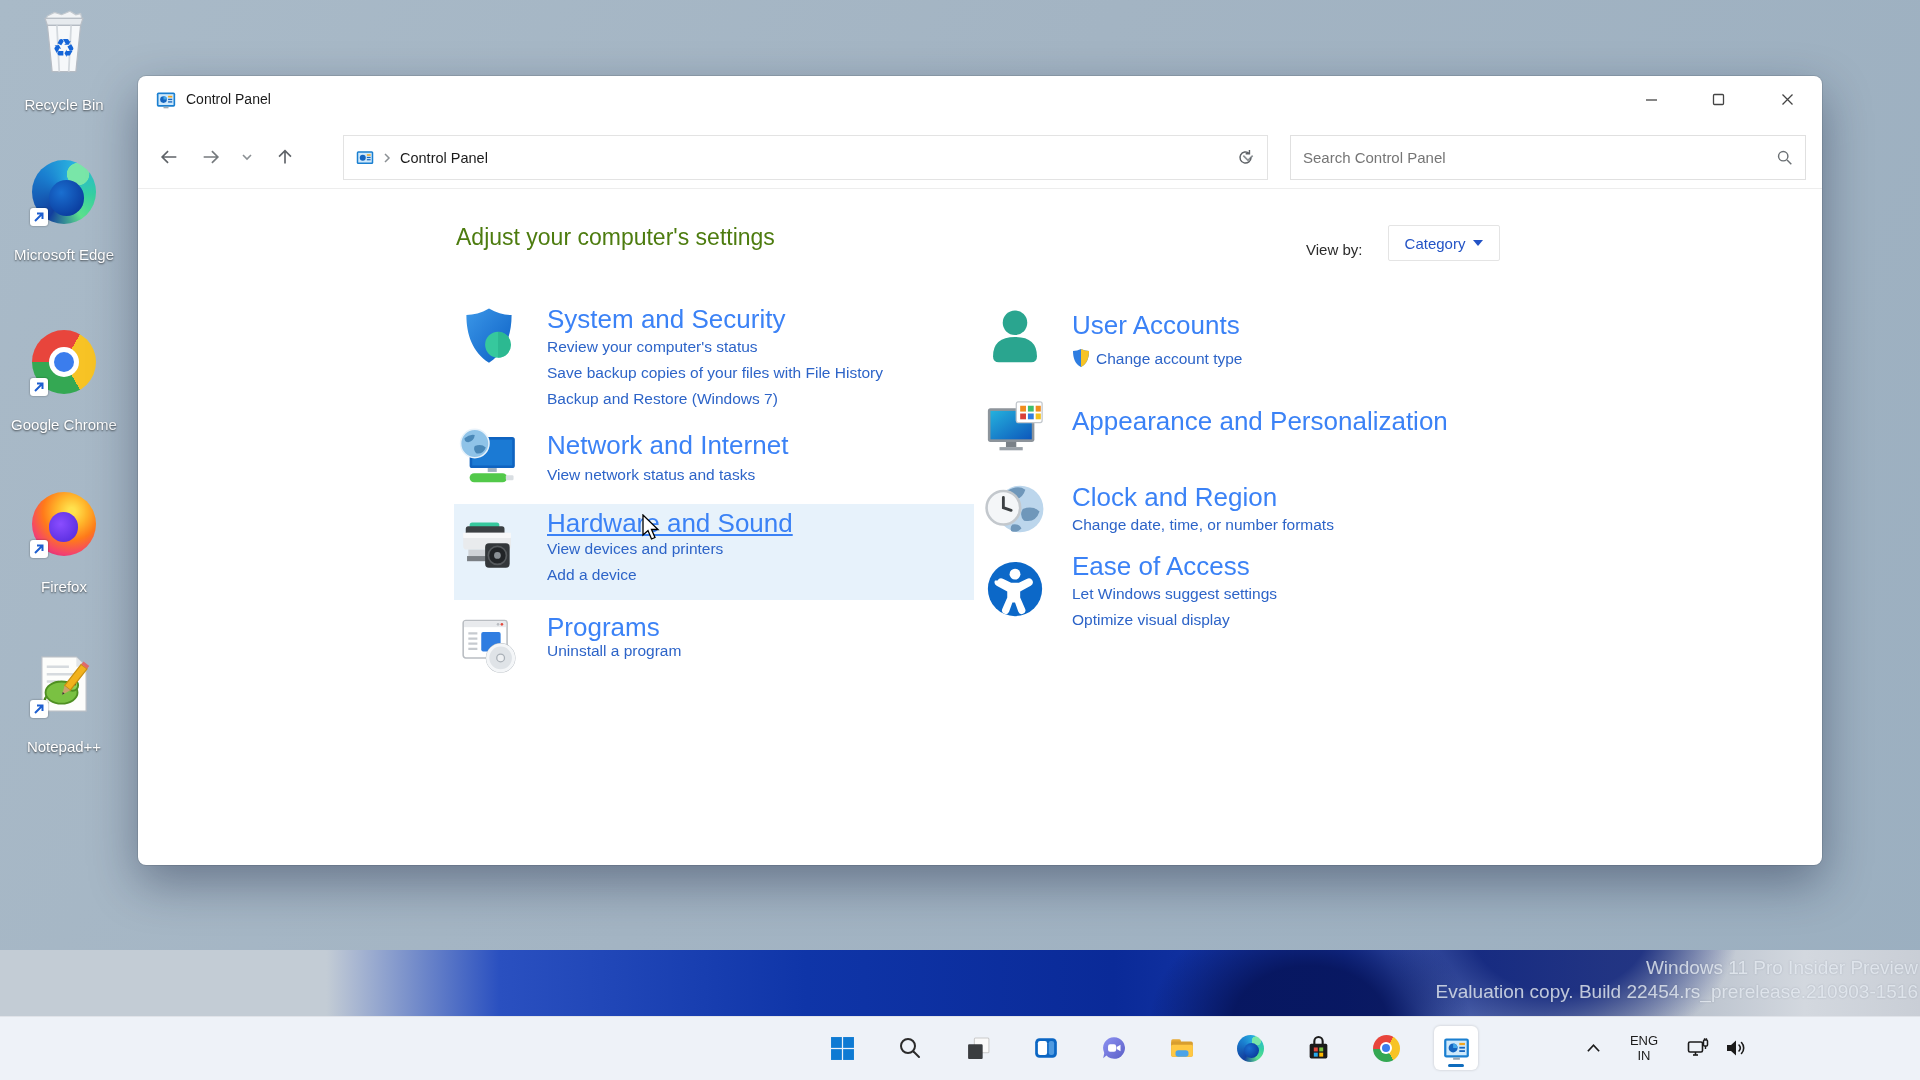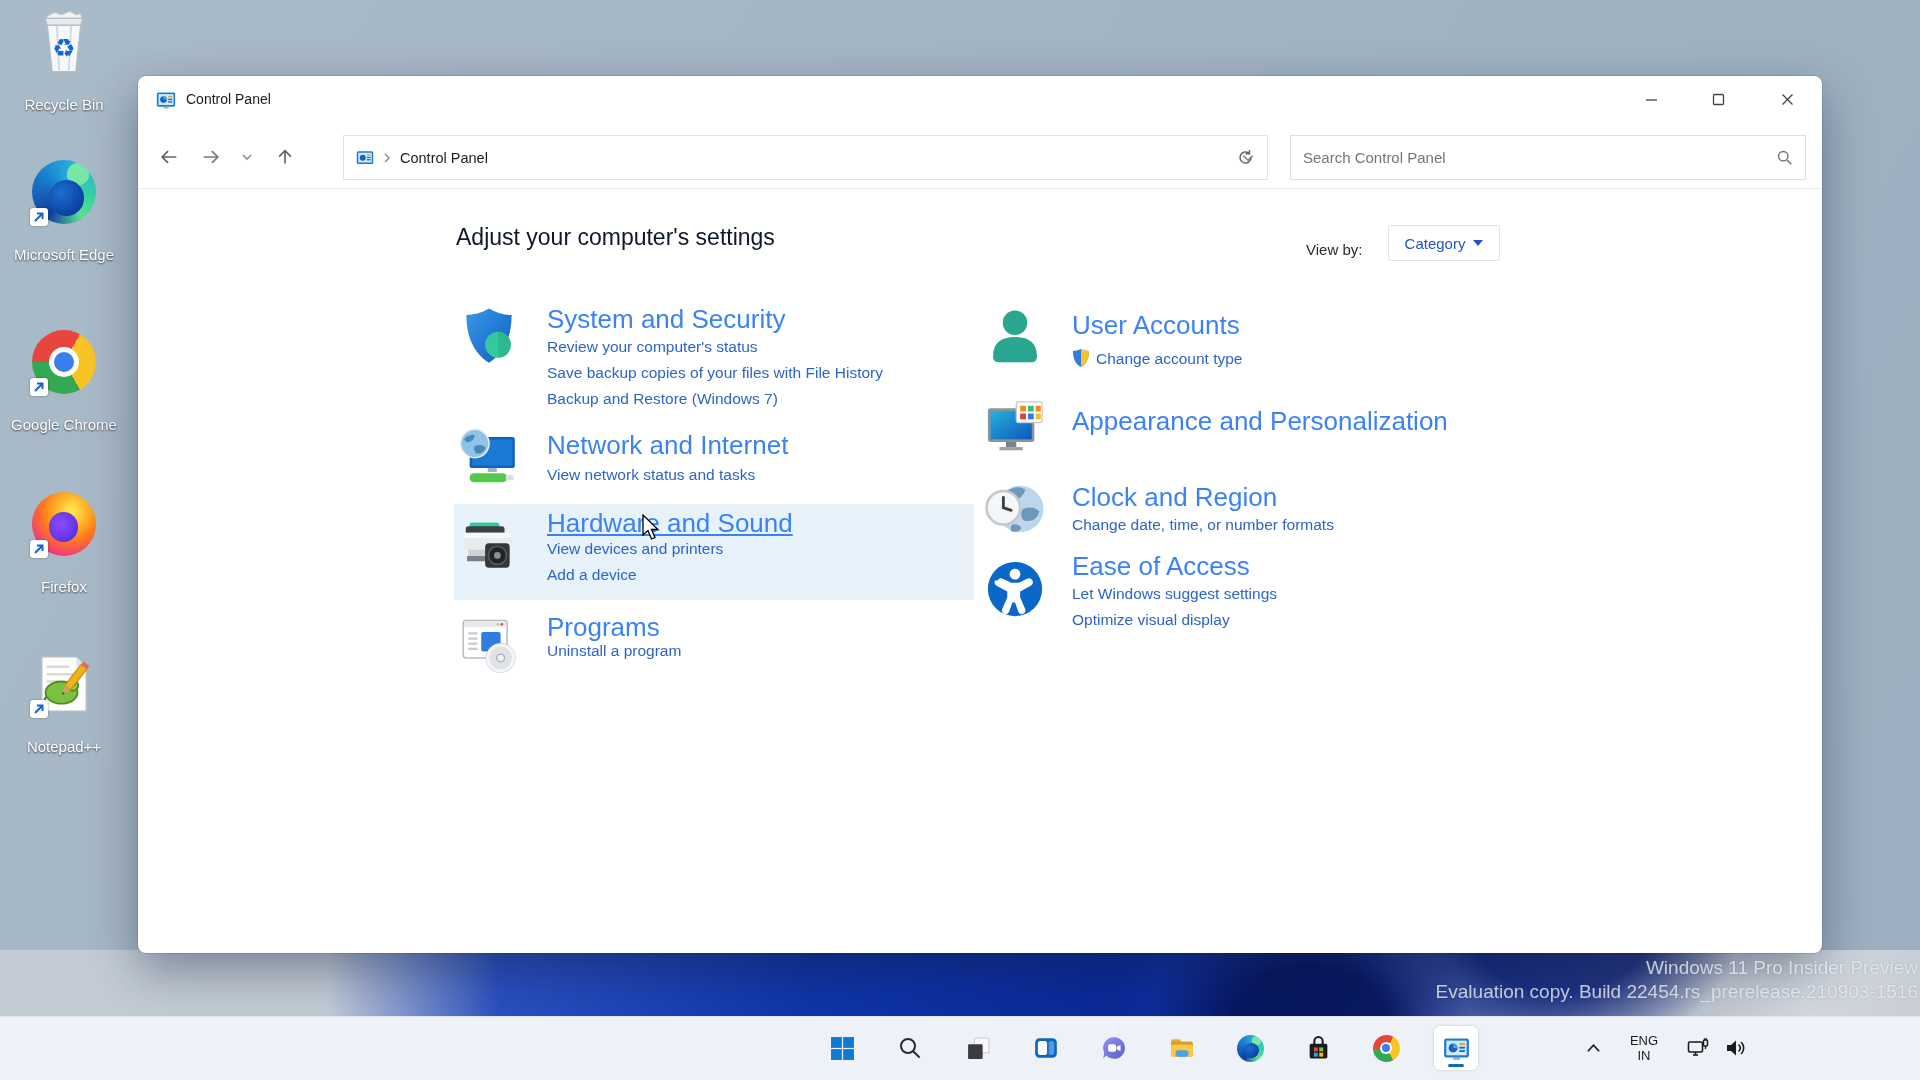--- a/index.html
+++ b/index.html
@@ -32,41 +32,41 @@
   .edge-ball::after { content:""; position:absolute; left:26%; top:32%; width:56%; height:56%;
       border-radius:50%; background:radial-gradient(circle at 35% 35%, #1a6fd0, #0b3ea0 75%); }
   .chrome-ball { background:conic-gradient(from 270deg,#e8453c 0 120deg,#f7c325 0 240deg,#34a853 0 360deg); }
   .chrome-ball .w { position:absolute; inset:26%; background:#fff; border-radius:50%; }
   .chrome-ball .b { position:absolute; inset:34%; background:#3b7ded; border-radius:50%; }
   .fx-ball { background:radial-gradient(circle at 62% 30%, #ffe14d 0 6%, #ffb42a 26%, #ff7a1a 48%, #f4426e 72%, #c2178a 95%); }
   .fx-ball::after { content:""; position:absolute; left:26%; top:32%; width:46%; height:46%;
       border-radius:50%; background:radial-gradient(circle at 40% 40%, #8a4dff, #5a2ee0 80%); }
 
   
-  #win { left:138px; top:76px; width:1684px; height:877px; background:#fff;
+  #win { left:138px; top:76px; width:1684px; height:789px; background:#fff;
     border-radius:8px; box-shadow:0 18px 48px rgba(15,25,55,.40), 0 0 0 1px rgba(0,0,0,.10); }
   #titlebar { left:0; top:0; width:100%; height:48px; }
   #titlebar .t-title { left:48px; top:15px; font-size:14px; color:#1b1b1b; }
   .winbtn { top:0; width:58px; height:46px; display:flex; align-items:center; justify-content:center; }
   .winbtn svg { stroke:#444; stroke-width:1.3; fill:none; }
 
   
   .navbtn { top:134px; width:38px; height:38px; display:flex; align-items:center; justify-content:center; }
   #addrbar { left:205px; top:59px; width:925px; height:45px; background:#fff;
     border:1px solid #e3e3e3; display:flex; align-items:center; padding:0 12px; }
   #addrbar .crumb-text { font-size:14.5px; color:#1b1b1b; margin-left:8px; }
   #refresh { left:1085px; top:59px; width:44px; height:45px; display:flex; align-items:center; justify-content:center; }
   #searchbox { left:1152px; top:59px; width:516px; height:45px; background:#fff;
     border:1px solid #e0e0e0; display:flex; align-items:center; padding:0 12px; }
   #searchbox input { flex:1; border:0; outline:0; font-size:15px; color:#5f6368;
     font-family:inherit; background:transparent; }
   #toolbar-sep { left:0px; top:112px; width:1684px; height:1px; background:#ededed; }
 
   
-  #heading { left:318px; top:148px; font-size:23px; color:#0f172a; font-weight:400; }
+  #heading { left:318px; top:148px; font-size:23px; color:#4d7c0f; font-weight:400; }
   #viewby-label { left:1168px; top:165px; font-size:15px; color:#2b2b2b; }
   #viewby-btn { left:1250px; top:149px; width:112px; height:36px; background:#fff;
     border:1px solid #e4e4e4; border-radius:2px; display:flex; align-items:center;
     justify-content:center; gap:8px; font-size:15px; color:#2353c5; }
 
   .cat-title { font-size:26px; color:#3b82f6; text-decoration:none; display:block; position:absolute; }
   .cat-link { font-size:15.5px; color:#2d64c8; text-decoration:none; display:block; position:absolute; }
   .cat-icon { position:absolute; width:62px; height:62px; }
   #hw-highlight { left:316px; top:428px; width:520px; height:96px; background:#e7f2fb; }
   .underline { text-decoration:underline; }

